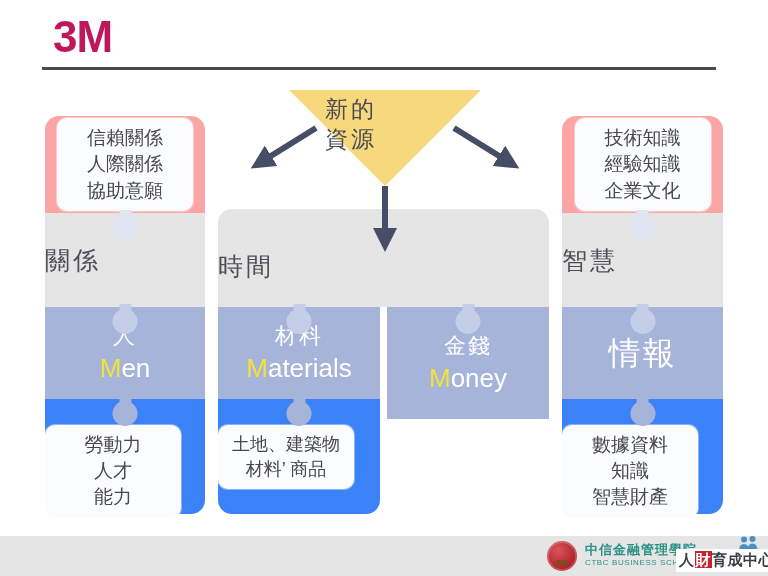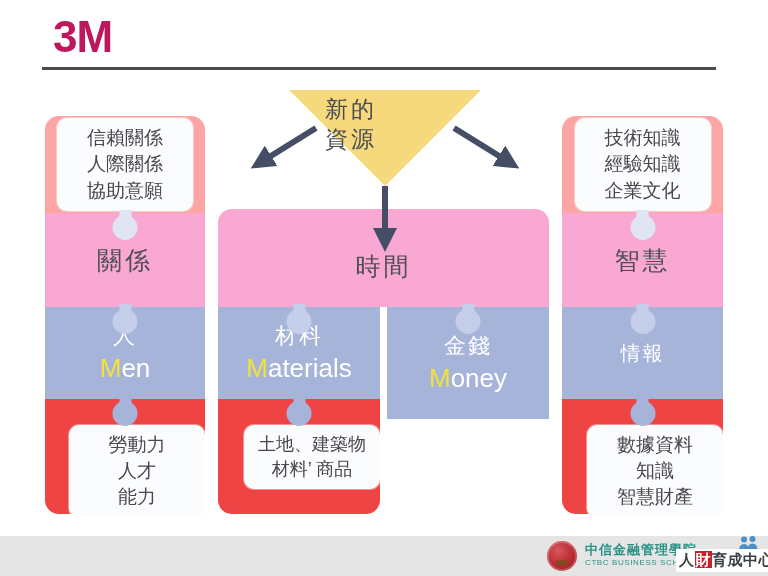--- a/index.html
+++ b/index.html
@@ -13,23 +13,23 @@
     color:#be185d;letter-spacing:-1px;z-index:2;}
   .title-underline{position:absolute;left:42px;top:67px;width:674px;height:3px;
     background:#4b4b4b;z-index:2;}
   
   .overlay{position:absolute;left:0;top:0;z-index:5;pointer-events:none;}
   .triangle-label{position:absolute;left:325px;top:95px;width:120px;text-align:left;
     font-size:23px;font-weight:400;color:#4b4b55;line-height:1.3;z-index:6;letter-spacing:3px;}
   
   .box{position:absolute;box-sizing:border-box;}
   .cap{background:#fca5a5;border-radius:14px 14px 0 0;display:flex;align-items:center;justify-content:center;}
-  .lvl2{background:#f9a8d4;display:flex;align-items:center;justify-content:center;}
+  .lvl2{background:#e5e5e5;display:flex;align-items:center;}
   .lvl3{background:#a7b4da;display:flex;flex-direction:column;align-items:center;justify-content:center;}
-  .lvl4{background:#ef4444;border-radius:0 0 14px 14px;display:flex;align-items:flex-start;justify-content:flex-end;}
+  .lvl4{background:#3b82f6;border-radius:0 0 14px 14px;display:flex;align-items:flex-start;justify-content:flex-start;}
   .head-label{font-size:25px;color:#4e4e54;letter-spacing:3px;font-weight:500;}
   .core-zh{font-size:22px;color:#ffffff;letter-spacing:2px;line-height:1.4;}
   .core-en{font-size:26px;color:#ffffff;line-height:1.25;}
   .initial{color:#f2e23a;}
   .whitebox{background:#fbfcfe;border-radius:10px;padding:7px 9px;min-width:118px;
     text-align:center;font-size:19px;line-height:1.38;color:#48484c;box-shadow:0 0 0 1px rgba(255,255,255,0.4);}
   .whitebox.small{font-size:18px;}
   .lvl4 .whitebox{margin-top:26px;}
   
   .tab{position:absolute;top:2px;left:50%;transform:translateX(-50%);
@@ -130,21 +130,21 @@
       <div>經驗知識</div>
       <div>企業文化</div>
     </div>
   </div>
   <div class="box lvl2" style="left:562px;top:213px;width:161px;height:94px;">
     <span class="tab tab-cap"></span>
     <span class="head-label">智慧</span>
   </div>
   <div class="box lvl3" style="left:562px;top:307px;width:161px;height:92px;">
     <span class="tab tab-l2"></span>
-    <span class="core-zh" style="font-size:20px;">情報</span>
+    <span class="core-zh" style="font-size:32px;">情報</span>
   </div>
   <div class="box lvl4" style="left:562px;top:399px;width:161px;height:115px;">
     <span class="tab tab-l3"></span>
     <div class="whitebox">
       <div>數據資料</div>
       <div>知識</div>
       <div>智慧財產</div>
     </div>
   </div>
 

